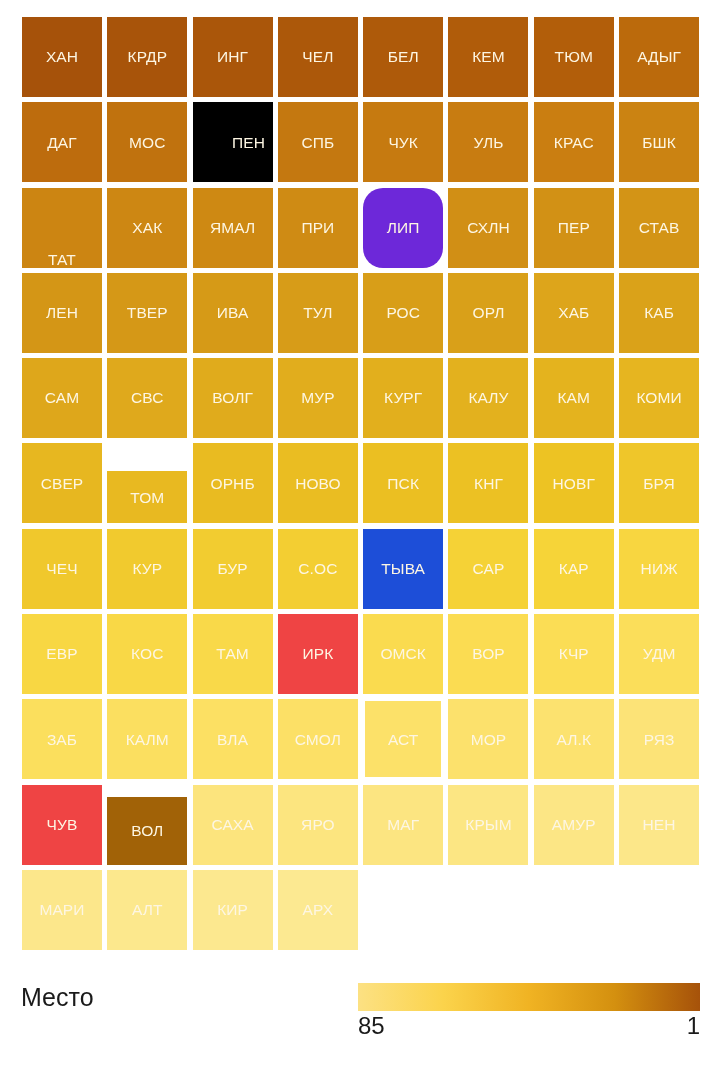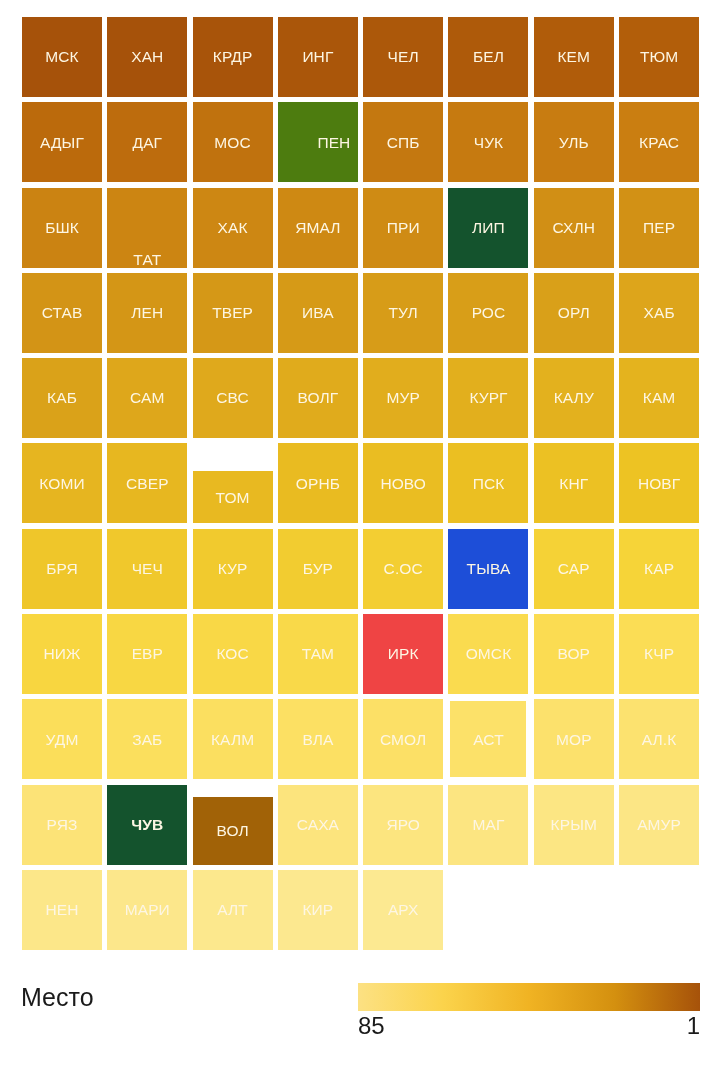--- a/index.html
+++ b/index.html
@@ -97,23 +97,20 @@
     line-height: 1.05;
   }
 
   .legend-tick.left  { left: 0; }
   .legend-tick.right { right: 0; }
 </style>
 </head>
 <body>
 
 <div id="tilemap">
-    <div class="tile" title="МСК" style="background: rgb(166, 82, 10);">
-      <span class="tile-label">МСК</span>
-    </div>
     <div class="tile" title="ХАН" style="background: rgb(166, 82, 10);">
       <span class="tile-label">ХАН</span>
     </div>
     <div class="tile" title="КРДР" style="background: rgb(168, 84, 10);">
       <span class="tile-label">КРДР</span>
     </div>
     <div class="tile" title="ИНГ" style="background: rgb(170, 86, 10);">
       <span class="tile-label">ИНГ</span>
     </div>
     <div class="tile" title="ЧЕЛ" style="background: rgb(172, 88, 10);">
@@ -130,21 +127,21 @@
     </div>
     <div class="tile" title="АДЫГ" style="background: rgb(187, 106, 12);">
       <span class="tile-label">АДЫГ</span>
     </div>
     <div class="tile" title="ДАГ" style="background: rgb(189, 108, 13);">
       <span class="tile-label">ДАГ</span>
     </div>
     <div class="tile" title="МОС" style="background: rgb(192, 114, 14);">
       <span class="tile-label">МОС</span>
     </div>
-    <div class="tile" title="ПЕН" style="background: #4d7c0f; padding-left: 32px;">
+    <div class="tile" title="ПЕН" style="background: #000000; padding-left: 32px;">
       <span class="tile-label">ПЕН</span>
     </div>
     <div class="tile" title="СПБ" style="background: rgb(196, 120, 16);">
       <span class="tile-label">СПБ</span>
     </div>
     <div class="tile" title="ЧУК" style="background: rgb(198, 122, 16);">
       <span class="tile-label">ЧУК</span>
     </div>
     <div class="tile" title="УЛЬ" style="background: rgb(200, 124, 17);">
       <span class="tile-label">УЛЬ</span>
@@ -160,21 +157,21 @@
     </div>
     <div class="tile" title="ХАК" style="background: rgb(205, 135, 19);">
       <span class="tile-label">ХАК</span>
     </div>
     <div class="tile" title="ЯМАЛ" style="background: rgb(206, 137, 19);">
       <span class="tile-label">ЯМАЛ</span>
     </div>
     <div class="tile" title="ПРИ" style="background: rgb(207, 139, 20);">
       <span class="tile-label">ПРИ</span>
     </div>
-    <div class="tile" title="ЛИП" style="background: #14532d;">
+    <div class="tile" title="ЛИП" style="background: #6d28d9; border-radius: 20px;">
       <span class="tile-label">ЛИП</span>
     </div>
     <div class="tile" title="СХЛН" style="background: rgb(209, 143, 21);">
       <span class="tile-label">СХЛН</span>
     </div>
     <div class="tile" title="ПЕР" style="background: rgb(210, 145, 21);">
       <span class="tile-label">ПЕР</span>
     </div>
     <div class="tile" title="СТАВ" style="background: rgb(211, 148, 22);">
       <span class="tile-label">СТАВ</span>
@@ -316,21 +313,21 @@
     </div>
     <div class="tile" title="МОР" style="background: rgb(252, 225, 108);">
       <span class="tile-label">МОР</span>
     </div>
     <div class="tile" title="АЛ.К" style="background: rgb(252, 226, 111);">
       <span class="tile-label">АЛ.К</span>
     </div>
     <div class="tile" title="РЯЗ" style="background: rgb(252, 227, 119);">
       <span class="tile-label">РЯЗ</span>
     </div>
-    <div class="tile" title="ЧУВ" style="background: #14532d; font-weight: bold;">
+    <div class="tile" title="ЧУВ" style="background: #ef4444;">
       <span class="tile-label">ЧУВ</span>
     </div>
     <div class="tile" title="ВОЛ" style="background: #a16207; margin-top: 12px;">
       <span class="tile-label">ВОЛ</span>
     </div>
     <div class="tile" title="САХА" style="background: rgb(252, 228, 125);">
       <span class="tile-label">САХА</span>
     </div>
     <div class="tile" title="ЯРО" style="background: rgb(252, 229, 127);">
       <span class="tile-label">ЯРО</span>

